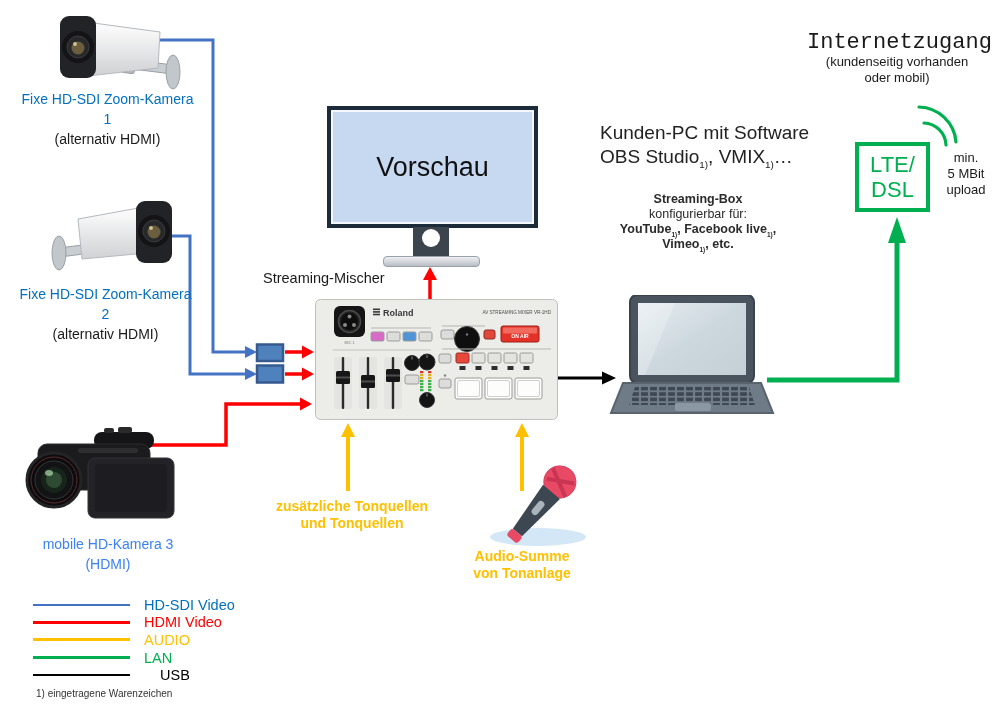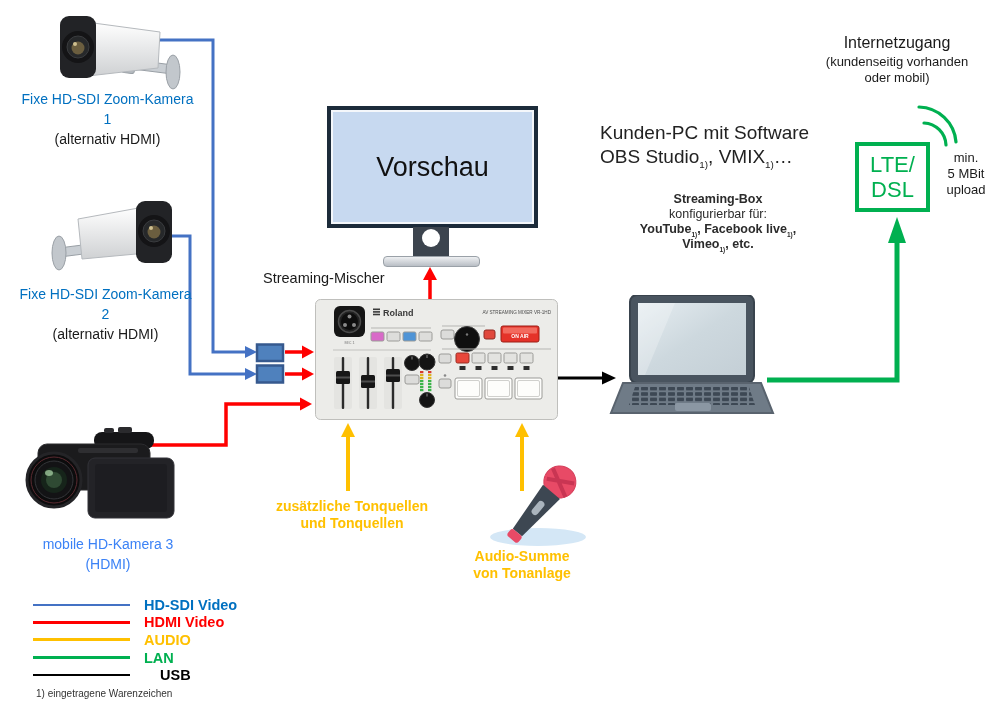--- a/index.html
+++ b/index.html
@@ -9,21 +9,21 @@
   .ctr{text-align:center;}
   .blue{color:#0070c0;}
   .red{color:#3b82f6;text-align:center;}
   .yellow{color:#ffc000;}
   .b{font-weight:bold;}
   sub{font-size:0.52em;line-height:0;}
   .cam-label{font-size:14px;font-weight:normal;line-height:20px;}
   .cam-label .alt{color:#1a1a1a;}
   .legend-row{display:flex;align-items:center;height:17.6px;}
   .legend-swatch{width:97px;margin-right:14px;}
-  .legend-label{font-size:14.5px;font-weight:bold;line-height:14px;}
+  .legend-label{font-size:14.5px;font-weight:normal;line-height:14px;}
   .note{font-size:13px;line-height:16px;}
   svg{display:block;}
   #connectors{position:absolute;left:0;top:0;pointer-events:none;}
 </style>
 </head>
 <body>
 
 <div id="stage">
 
   <svg id="connectors" width="1000" height="709" viewBox="0 0 1000 709">
@@ -299,21 +299,21 @@
           <rect x="202.5" y="81.5" width="22" height="16" rx="1.5" fill="none" stroke="#d0d0cd"></rect>
       </g>
     </svg>
   </div>
 
   <div class="abs" style="left:600px;top:121px;width:220px;font-size:19px;line-height:24px;color:#222;">
     <div>Kunden-PC mit Software</div>
     <div><span>OBS Studio</span><sub>1)</sub><span>, </span><span>VMIX</span><sub>1)</sub><span>…</span></div>
   </div>
 
-  <div class="abs ctr" style="left:620px;top:192px;width:196px;font-size:12.5px;line-height:15px;color:#2b2b2b;">
+  <div class="abs ctr" style="left:600px;top:192px;width:196px;font-size:12.5px;line-height:15px;color:#2b2b2b;">
     <div class="b">Streaming-Box</div>
     <div>konfigurierbar für:</div>
     <div class="b"><span>YouTube</span><sub>1)</sub><span>, </span><span>Facebook live</span><sub>1)</sub><span>,</span></div>
     <div class="b"><span>Vimeo</span><sub>1)</sub><span>, etc.</span></div>
   </div>
 
   <div class="abs" style="left:605px;top:295px;">
     <svg width="175" height="125" viewBox="0 0 175 125">
       <defs>
         <pattern id="keys" width="9" height="5.4" patternUnits="userSpaceOnUse">
@@ -332,21 +332,21 @@
       </g>
       <g>
         <polygon points="18,88 156,88 168,118 6,118" fill="#6f7b87" stroke="#59636e" stroke-width="2"></polygon>
         <polygon points="30,92 144,92 150,110 24,110" fill="url(#keys)"></polygon>
         <rect x="70" y="108" width="36" height="8" rx="2" fill="#8b97a3"></rect>
       </g>
     </svg>
   </div>
 
   <div class="abs ctr" style="left:807px;top:32px;width:180px;">
-    <div style="font-size:16px;line-height:22px;">Internetzugang</div>
+    <div style="font-size:22px;line-height:22px;font-family:Liberation Mono, monospace;">Internetzugang</div>
     <div class="note">(kundenseitig vorhanden</div>
     <div class="note">oder mobil)</div>
   </div>
 
   <div class="abs ctr" style="left:855px;top:142px;width:75px;height:70px;border:4px solid #00b050;box-sizing:border-box;display:flex;flex-direction:column;justify-content:center;color:#00b050;font-size:22px;line-height:25px;">
     <div>LTE/</div>
     <div>DSL</div>
   </div>
 
   <div class="abs ctr note" style="left:933px;top:150px;width:66px;">

